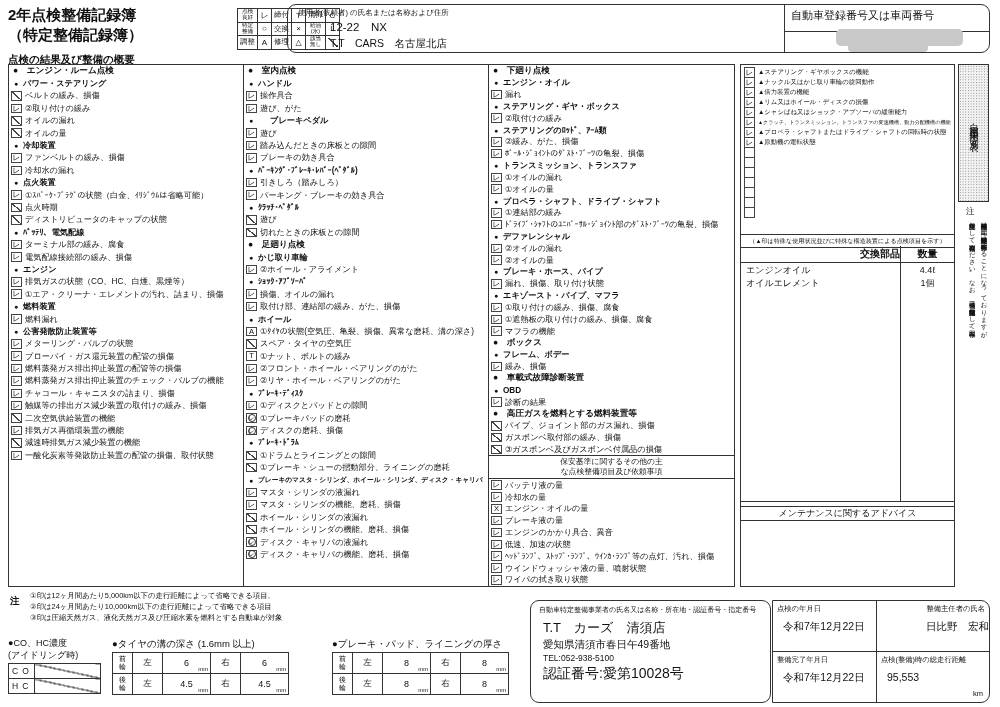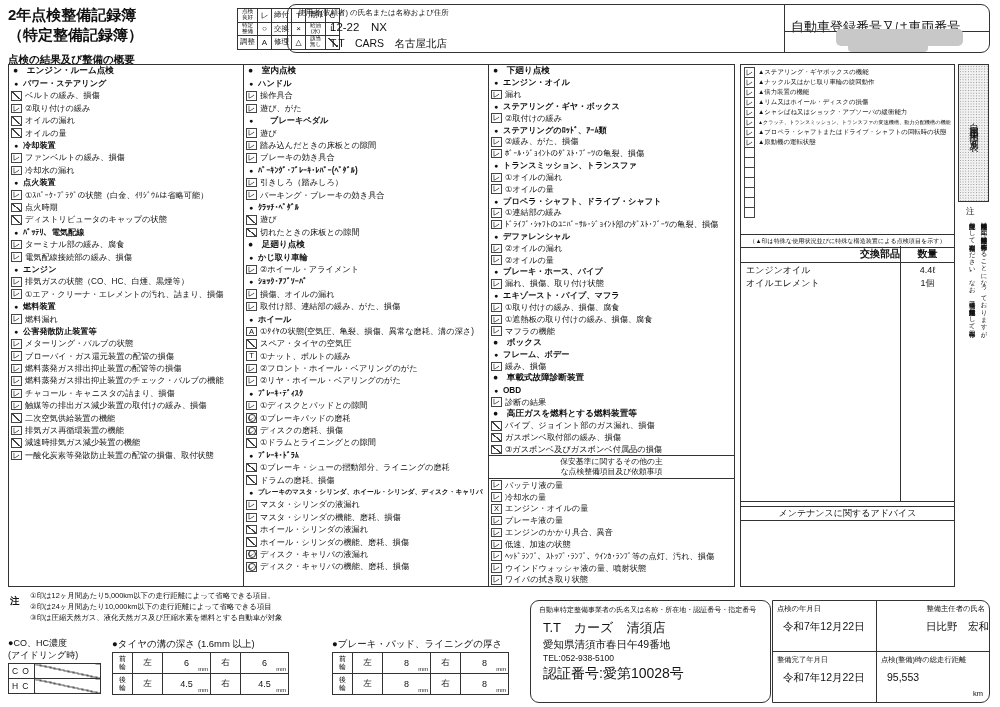--- a/index.html
+++ b/index.html
@@ -87,21 +87,21 @@
           </td>
         </tr>
       </tbody>
   </table>
 
   <div class="abs rbx" style="left:287px;top:4px;width:703px;height:49px;">
     <div class="abs nw" style="left:10px;top:3px;font-size:7.5px;">使用者(依頼者) の氏名または名称および住所</div>
     <div class="abs nw" style="left:42px;top:15px;font-size:11.5px;">12-22　NX</div>
     <div class="abs nw" style="left:42px;top:32px;font-size:10.5px;">T.T　CARS　名古屋北店</div>
     <div class="abs" style="left:496px;top:0;bottom:0;border-left:1px solid #333;"></div>
-    <div class="abs nw" style="left:503px;top:13px;font-size:13px;font-family:Liberation Serif, serif;">自動車登録番号又は車両番号</div>
+    <div class="abs nw" style="left:503px;top:3px;font-size:11px;font-family:Liberation Serif, serif;">自動車登録番号又は車両番号</div>
     <div class="abs" style="left:496px;top:26px;right:0;border-top:1px solid #333;"></div>
     <div class="abs" style="left:548px;top:24px;width:127px;height:17px;background:#c8c8c8;border-radius:5px;"></div>
     <div class="abs" style="left:560px;top:38px;width:80px;height:9px;background:#c8c8c8;border-radius:4px;"></div>
   </div>
 
   <div class="abs b nw" style="left:8px;top:53px;font-size:10.5px;">点検の結果及び整備の概要</div>
 
   <div class="abs bx" style="left:8px;top:64px;width:727px;height:523px;">
     <div id="col1" class="col" style="left:0;width:234px;">
         <div class="crow sec" style="height: 12.4px;">●　エンジン・ルーム点検</div>
@@ -342,35 +342,31 @@
             <span class="circ">レ</span>
           </span>
           <span class="lbl shrink">①ブレーキパッドの磨耗</span>
         </div>
         <div class="crow itm" style="height: 12.4px;">
           <span class="cb">
             <span class="circ">レ</span>
           </span>
           <span class="lbl shrink">ディスクの磨耗、損傷</span>
         </div>
+        <div class="crow grp" style="height: 12.4px;">
+          <span class="bullet">●</span>
+          <span class="lbl shrink">ﾌﾞﾚｰｷ･ﾄﾞﾗﾑ</span>
+        </div>
         <div class="crow itm" style="height: 12.4px;">
           <span class="cb slash"></span>
           <span class="lbl shrink">①ドラムとライニングとの隙間</span>
         </div>
-        <div class="crow grp" style="height: 12.4px;">
-          <span class="bullet">●</span>
-          <span class="lbl shrink">ﾌﾞﾚｰｷ･ﾄﾞﾗﾑ</span>
-        </div>
         <div class="crow itm" style="height: 12.4px;">
           <span class="cb slash"></span>
           <span class="lbl shrink">①ブレーキ・シューの摺動部分、ライニングの磨耗</span>
-        </div>
-        <div class="crow itm" style="height: 12.4px;">
-          <span class="cb slash"></span>
-          <span class="lbl shrink">ドラムの磨耗、損傷</span>
         </div>
         <div class="crow grp" style="height: 12.4px;">
           <span class="bullet">●</span>
           <span class="lbl shrink" style="font-size: 6.7px;">ブレーキのマスタ・シリンダ、ホイール・シリンダ、ディスク・キャリパ</span>
         </div>
         <div class="crow itm" style="height: 12.4px;">
           <span class="cb">レ</span>
           <span class="lbl shrink">マスタ・シリンダの液漏れ</span>
         </div>
         <div class="crow itm" style="height: 12.4px;">

